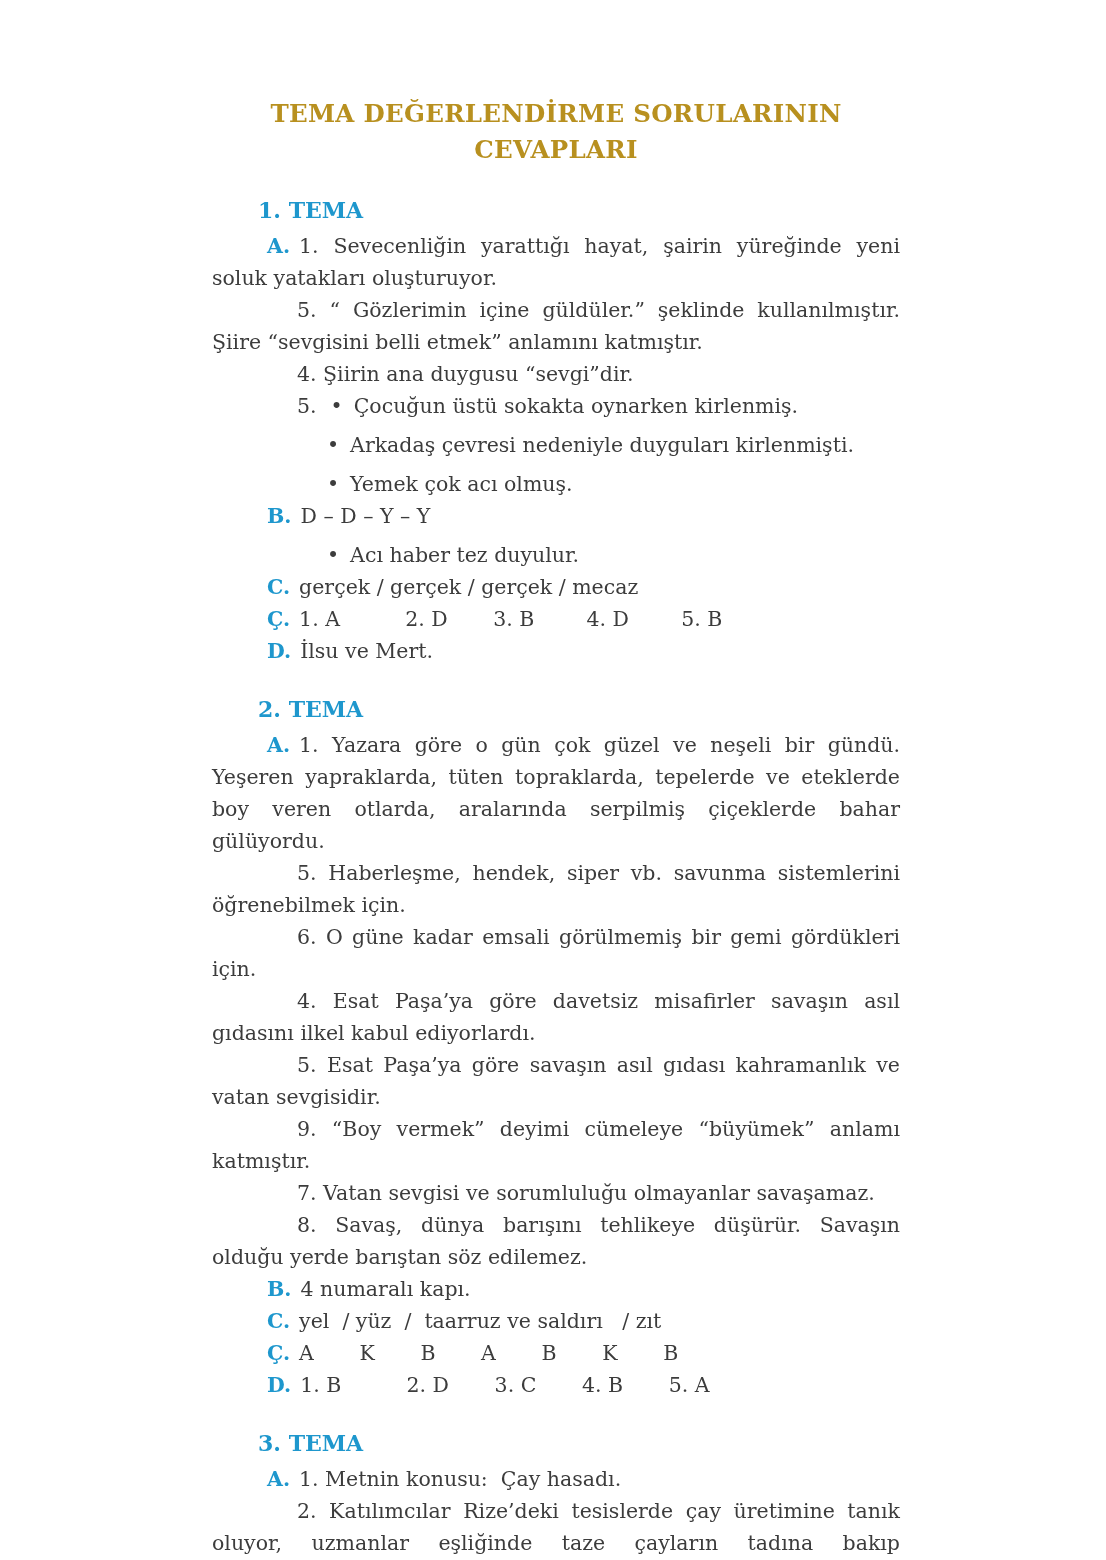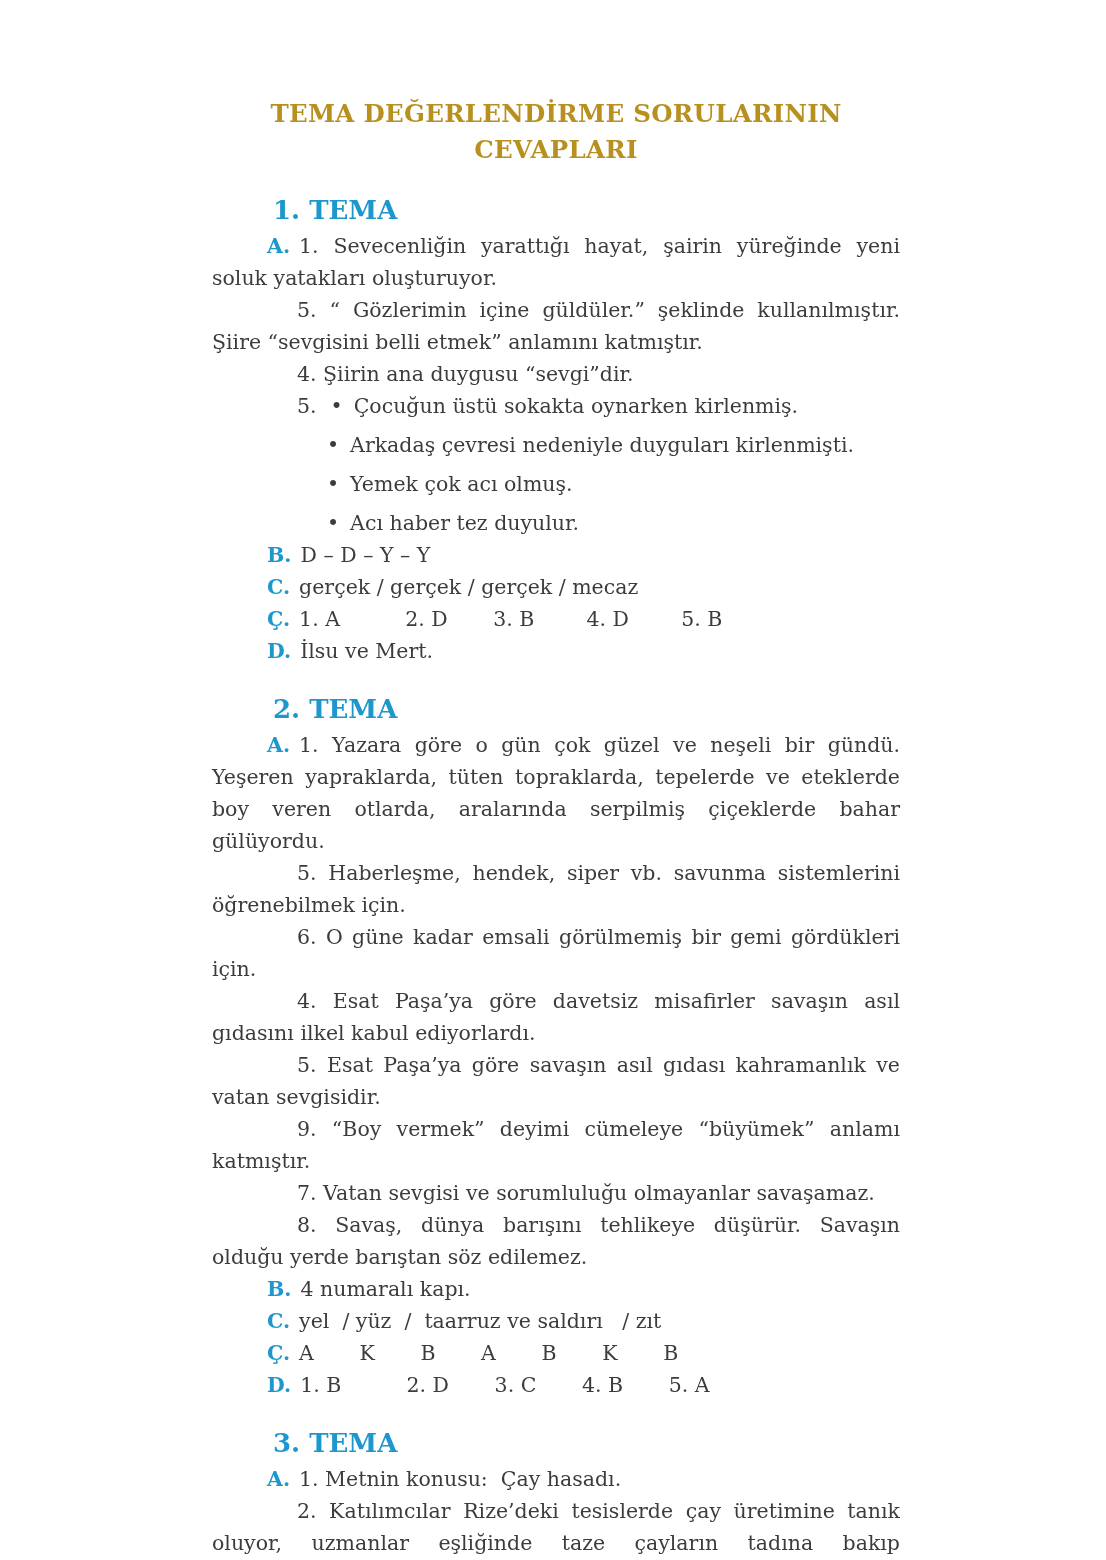--- a/index.html
+++ b/index.html
@@ -20,24 +20,24 @@
     text-align: center;
     color: var(--title-gold, #b8901f);
     font-size: 24.5px;
     line-height: 36px;
     font-weight: bold;
     letter-spacing: 0.3px;
     margin: 0 0 14px 0;
   }
   .tema-heading {
     color: var(--accent-blue, #1e97cd);
-    font-size: 26px;
+    font-size: 22px;
     line-height: 32px;
     font-weight: bold;
-    margin: 26px 0 4px 61px;
+    margin: 26px 0 4px 46px;
   }
   .para { margin: 0; text-align: justify; }
   .lettered { text-indent: 55px; }
   .numbered { text-indent: 85px; }
   .bulleted { text-indent: 115px; margin-top: 7px; }
   .numbullet { text-indent: 85px; }
   .lbl {
     color: var(--accent-blue, #1e97cd);
     font-weight: bold;
     padding-right: 9px;
@@ -66,23 +66,23 @@
     <p class="para numbered"><span class="txt">5. “ Gözlerimin içine güldüler.” şeklinde kullanılmıştır. Şiire “sevgisini belli etmek” anlamını katmıştır.</span></p>
 
     <p class="para numbered"><span class="txt">4. Şiirin ana duygusu “sevgi”dir.</span></p>
 
     <p class="para numbullet"><span class="num">5.</span><span class="bullet">•</span><span class="txt">Çocuğun üstü sokakta oynarken kirlenmiş.</span></p>
 
     <p class="para bulleted"><span class="bullet">•</span><span class="txt">Arkadaş çevresi nedeniyle duyguları kirlenmişti.</span></p>
 
     <p class="para bulleted"><span class="bullet">•</span><span class="txt">Yemek çok acı olmuş.</span></p>
 
+    <p class="para lettered"><span class="lbl">B.</span><span class="txt">D – D – Y – Y</span></p>
+
     <p class="para bulleted"><span class="bullet">•</span><span class="txt">Acı haber tez duyulur.</span></p>
-
-    <p class="para lettered"><span class="lbl">B.</span><span class="txt">D – D – Y – Y</span></p>
 
     <p class="para lettered"><span class="lbl">C.</span><span class="txt">gerçek / gerçek / gerçek / mecaz</span></p>
 
     <p class="para lettered spread"><span class="lbl">Ç.</span><span class="txt">1. A          2. D       3. B        4. D        5. B</span></p>
 
     <p class="para lettered"><span class="lbl">D.</span><span class="txt">İlsu ve Mert.</span></p>
   </section>
 
   <section>
     <h2 class="tema-heading">2. TEMA</h2>

